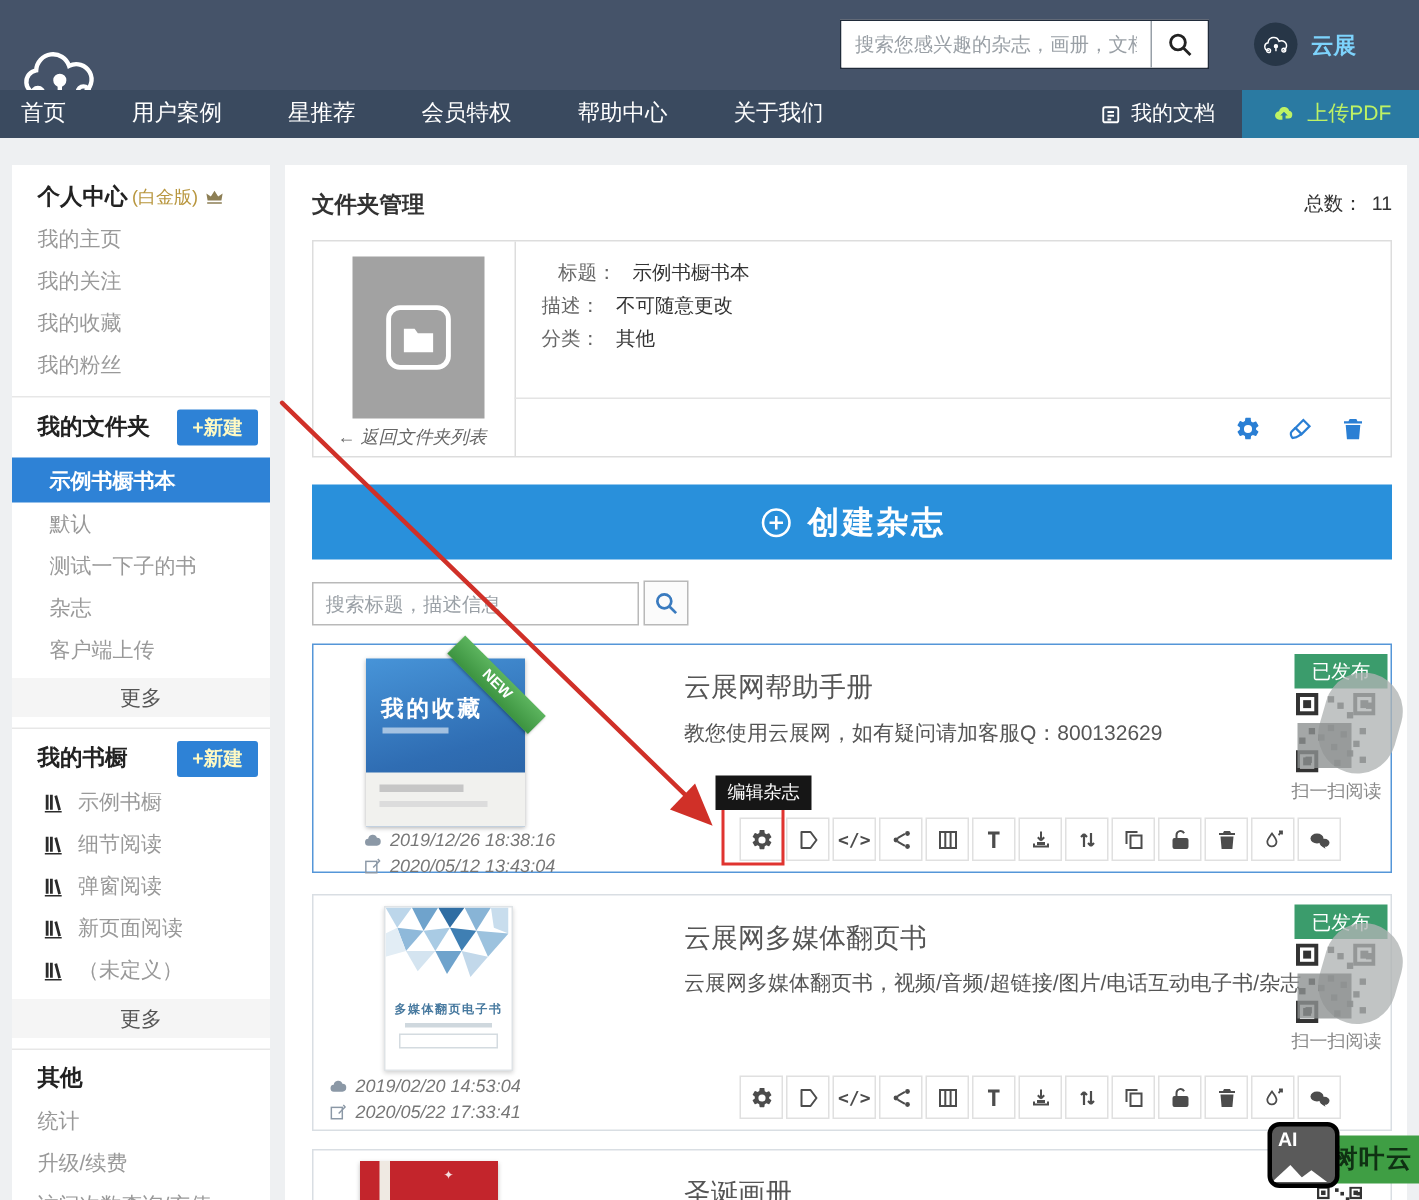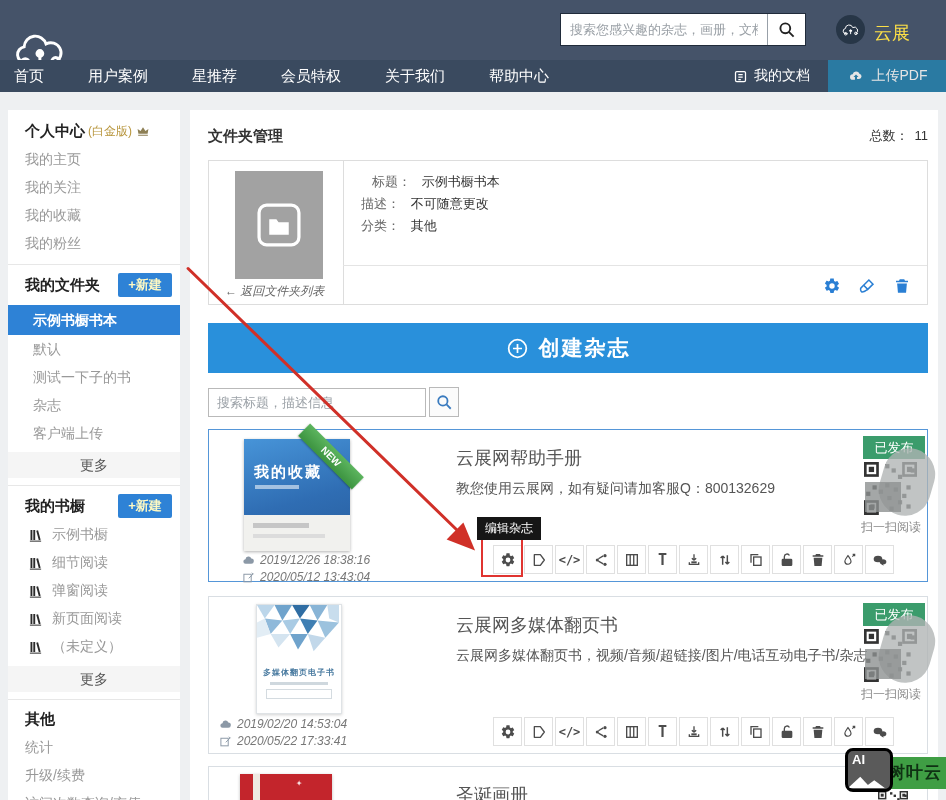--- a/index.html
+++ b/index.html
@@ -16,30 +16,30 @@
               border:1px solid #202b3a;display:flex;box-sizing:border-box;}
   .hdr-search input{flex:1;border:none;outline:none;padding:0 9px;font-size:13px;color:#333;
                     font-family:"Liberation Sans",sans-serif;}
   .hdr-search input::placeholder{color:#9aa0a6;}
   .hdr-search .sbtn{width:38px;border:none;border-left:1px solid #98a0a8;background:#fff;color:#222;
                     display:flex;align-items:center;justify-content:center;cursor:pointer;}
   .hdr-search .sbtn svg{width:19px;height:19px;}
   .avatar{position:absolute;left:836px;top:15px;width:29px;height:29px;border-radius:50%;
           background:#273647;display:flex;align-items:center;justify-content:center;}
   .avatar svg{width:18px;height:14px;}
-  .uname{position:absolute;left:874px;top:21px;color:#fde047;font-size:18px;}
+  .uname{position:absolute;left:874px;top:21px;color:#7dd3fc;font-size:15px;font-weight:bold;}
 
   
   .nav{position:absolute;left:0;top:60px;width:946px;height:32px;background:#3a4a5f;display:flex;}
   .nav-item{padding:0 22px;line-height:32px;color:#fff;font-size:15px;cursor:pointer;}
   .nav-item:first-child{padding-left:14px;}
   .nav-right{position:absolute;right:0;top:0;height:32px;display:flex;}
   .mydocs{display:flex;align-items:center;gap:6px;color:#fff;font-size:14px;padding:0 18px;cursor:pointer;}
   .mydocs svg{width:15px;height:15px;}
-  .uploadpdf{width:118px;background:#2a7aa2;color:#e5e5e5;font-size:14px;display:flex;align-items:center;
+  .uploadpdf{width:118px;background:#2a7aa2;color:#bef264;font-size:14px;display:flex;align-items:center;
              justify-content:center;gap:7px;cursor:pointer;}
   .uploadpdf svg{width:18px;height:14px;}
 
   
   .sidebar{position:absolute;left:8px;top:110px;width:172px;height:690px;background:#fff;
            overflow:hidden;font-size:14px;}
   .sb-head1{padding:12px 0 4px 17px;color:#222;font-size:15px;font-weight:bold;display:flex;
             align-items:center;gap:3px;}
   .plan{color:#b8963e;font-size:12px;font-weight:normal;}
   .crown svg{width:16px;height:13px;}
@@ -203,22 +203,22 @@
         </span>
     </div>
     <div class="uname">云展</div>
   </div>
 
   <div class="nav">
     <div class="nav-item">首页</div>
     <div class="nav-item">用户案例</div>
     <div class="nav-item">星推荐</div>
     <div class="nav-item">会员特权</div>
+    <div class="nav-item">帮助中心</div>
     <div class="nav-item">关于我们</div>
-    <div class="nav-item">帮助中心</div>
     <div class="nav-right">
       <div class="mydocs">
         <span>
             <svg viewBox="0 0 24 24" fill="none" stroke="currentColor" stroke-width="2">
               <rect x="4" y="4" width="16" height="16" rx="2"></rect>
               <path d="M8.5 9h7M8.5 13h7M8.5 17h4"></path>
             </svg>
           </span>
         <span>我的文档</span>
       </div>

